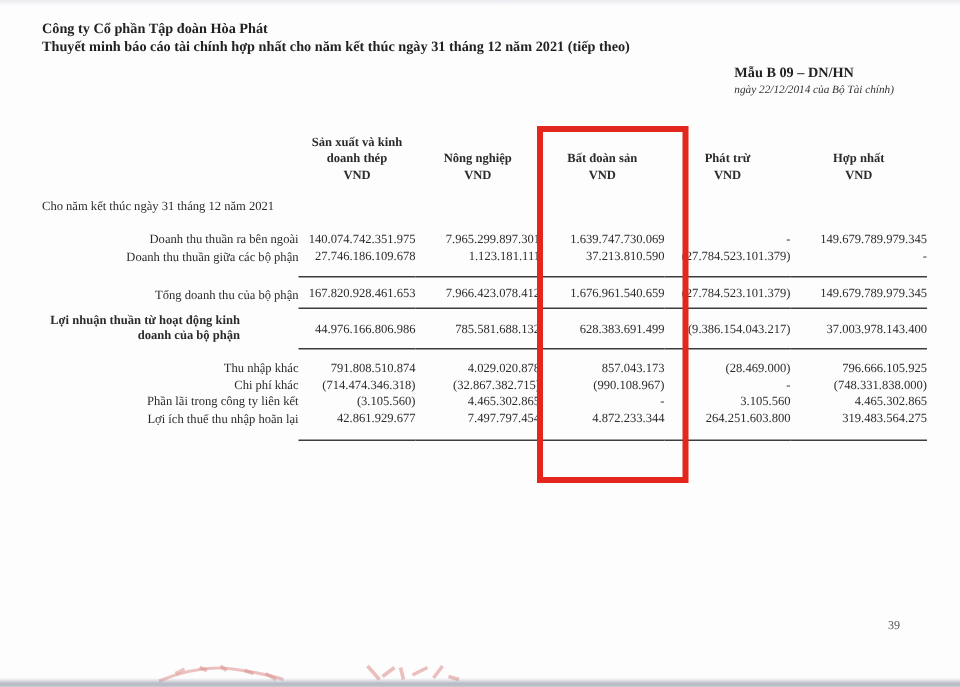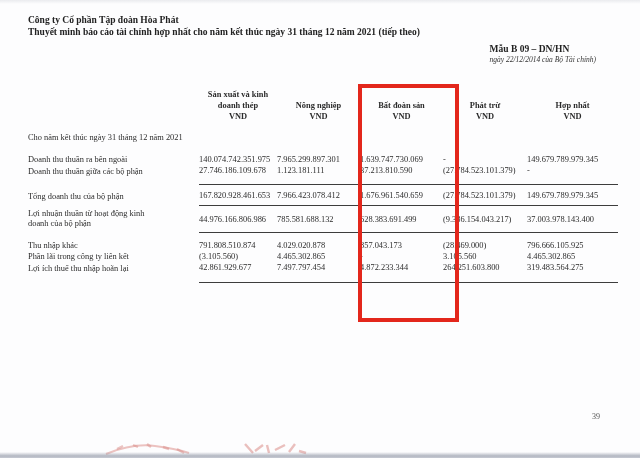--- a/index.html
+++ b/index.html
@@ -16,32 +16,32 @@
   .doc-title{margin:0 0 0 28px;font-size:9.5px;font-weight:bold;line-height:12px;color:#222;}
   .form-block{position:absolute;top:44px;right:44px;text-align:left;}
   .form-code{font-size:9.5px;font-weight:bold;line-height:11px;color:#222;}
   .form-note{font-size:7.5px;font-style:italic;line-height:9px;color:#333;}
 
   
   table.seg{border-collapse:collapse;table-layout:fixed;width:590px;margin:46px 0 0 28px;}
   col.c-lbl{width:171px;} col.c1{width:78px;} col.c2{width:83px;}
   col.c3{width:83px;} col.c4{width:84px;} col.c5{width:91px;}
   th,td{font-size:8.4px;line-height:11px;padding:0;font-weight:normal;vertical-align:bottom;}
-  td.val{white-space:nowrap;}
-  th.lbl{text-align:left;white-space:nowrap;overflow:visible;}
+  td.val{text-align:right;white-space:nowrap;}
+  th.lbl{text-align:right;white-space:nowrap;overflow:visible;}
   thead th{text-align:center;font-weight:bold;height:38px;vertical-align:bottom;padding-bottom:2px;}
   .th-inner{margin:0 auto;}
   .th-inner.narrow{width:70px;}
   tr.section th{font-weight:normal;text-align:left;padding-top:8px;padding-bottom:5px;}
   tr.r0 th,tr.r0 td{padding-top:6px;}
   tr.r1 th,tr.r1 td{padding-bottom:8px;}
   tr.r2 th,tr.r2 td{padding-top:5px;padding-bottom:4px;}
   tr.r3 th,tr.r3 td{padding-top:3px;padding-bottom:3px;}
   tr.r3 td.val{vertical-align:middle;}
-  .lbl-wrap{white-space:normal;width:132px;line-height:10.5px;}
+  .lbl-wrap{white-space:normal;width:132px;line-height:10.5px;font-weight:bold;}
   tr.r4 th,tr.r4 td{padding-top:7px;}
   tr.r8 th,tr.r8 td{padding-bottom:9px;}
   tr.r9 th,tr.r9 td{padding-top:7px;padding-bottom:7px;}
   tr.rb td{border-bottom:1px solid #3d3d3d;}
   tr.rb2 td{border-bottom:1.5px solid #2f2f2f;}
 
   
   .highlight-box{
     position:absolute;left:358px;top:84px;width:93px;height:230px;
     border:4px solid #e3271c;pointer-events:none;
@@ -152,20 +152,28 @@
       </tr>
       <tr class="r4">
         <th class="lbl">Thu nhập khác</th>
         <td class="val">791.808.510.874</td>
         <td class="val">4.029.020.878</td>
         <td class="val">857.043.173</td>
         <td class="val">(28.469.000)</td>
         <td class="val">796.666.105.925</td>
       </tr>
       <tr>
+        <th class="lbl">Chi phí khác</th>
+        <td class="val">(714.474.346.318)</td>
+        <td class="val">(32.867.382.715)</td>
+        <td class="val">(990.108.967)</td>
+        <td class="val">-</td>
+        <td class="val">(748.331.838.000)</td>
+      </tr>
+      <tr>
         <th class="lbl">Phần lãi trong công ty liên kết</th>
         <td class="val">(3.105.560)</td>
         <td class="val">4.465.302.865</td>
         <td class="val">-</td>
         <td class="val">3.105.560</td>
         <td class="val">4.465.302.865</td>
       </tr>
       <tr class="r8 rb">
         <th class="lbl">Lợi ích thuế thu nhập hoãn lại</th>
         <td class="val">42.861.929.677</td>

